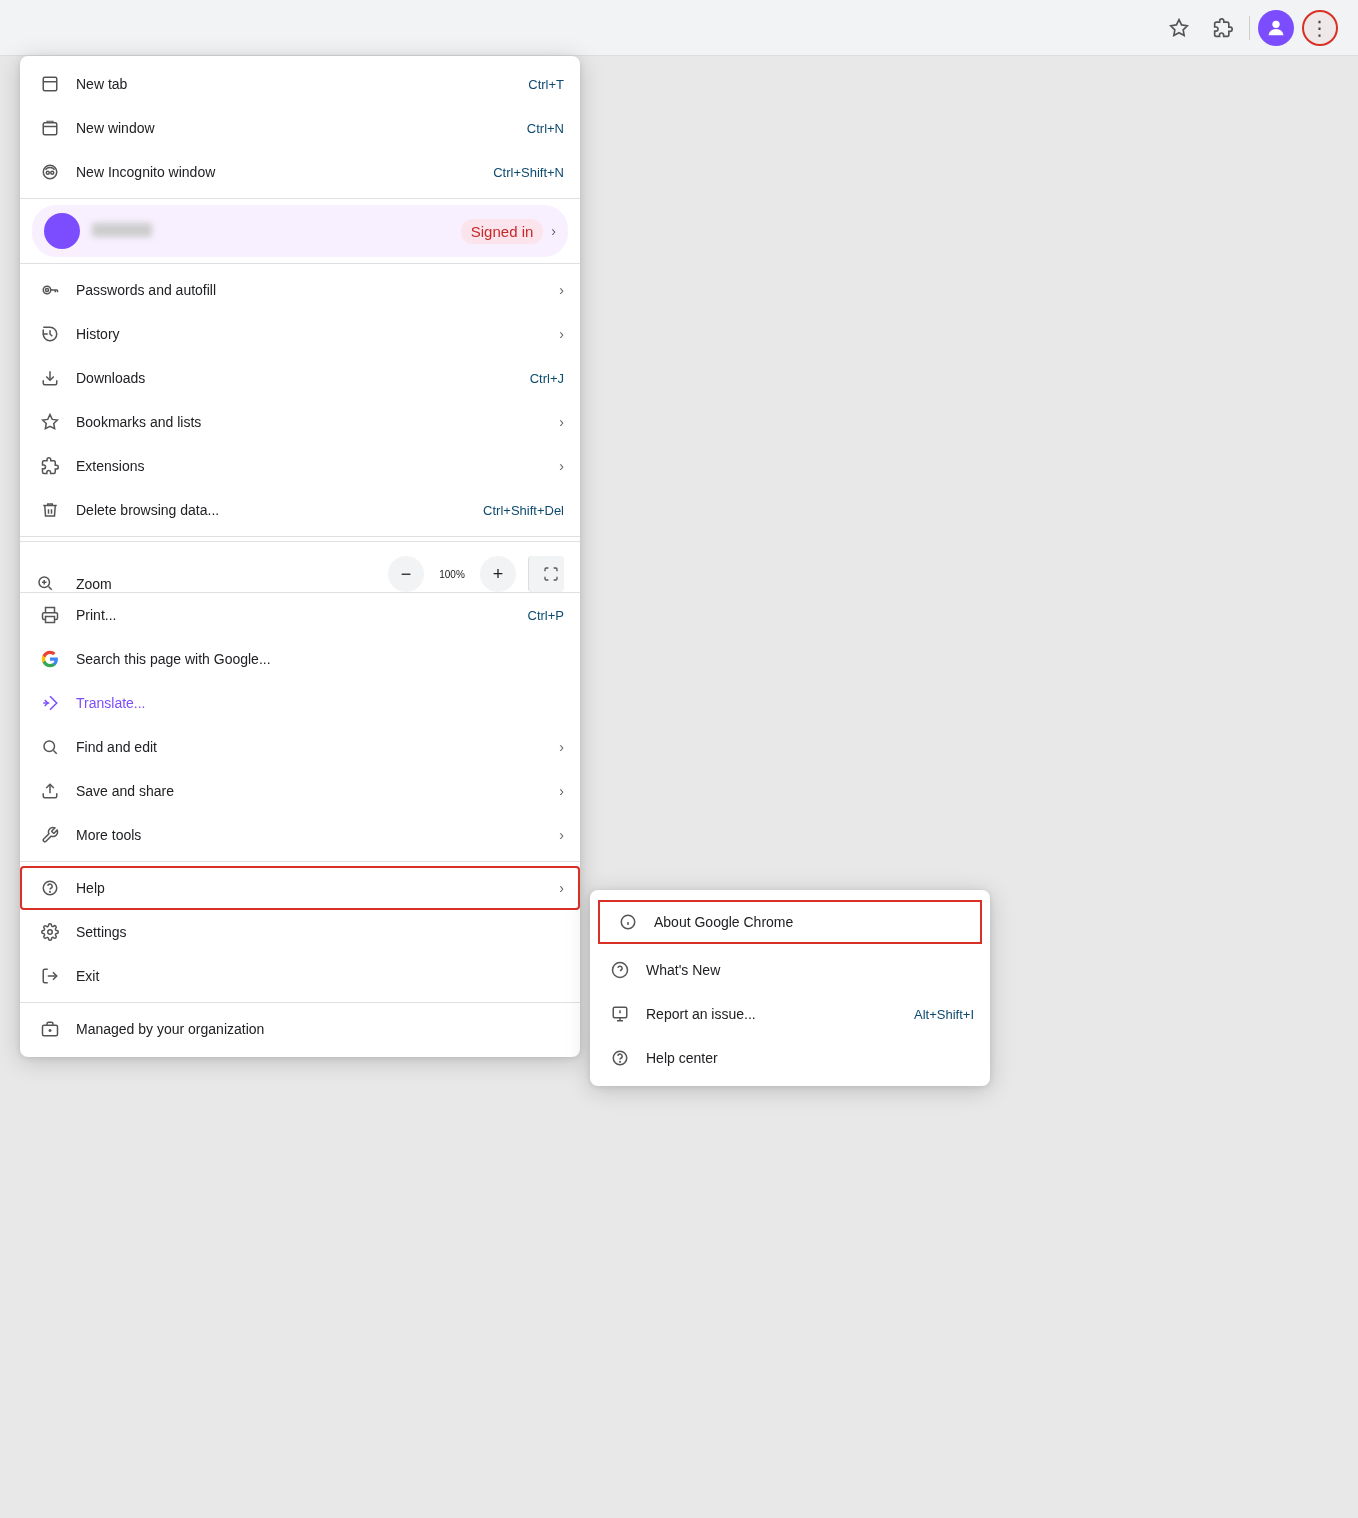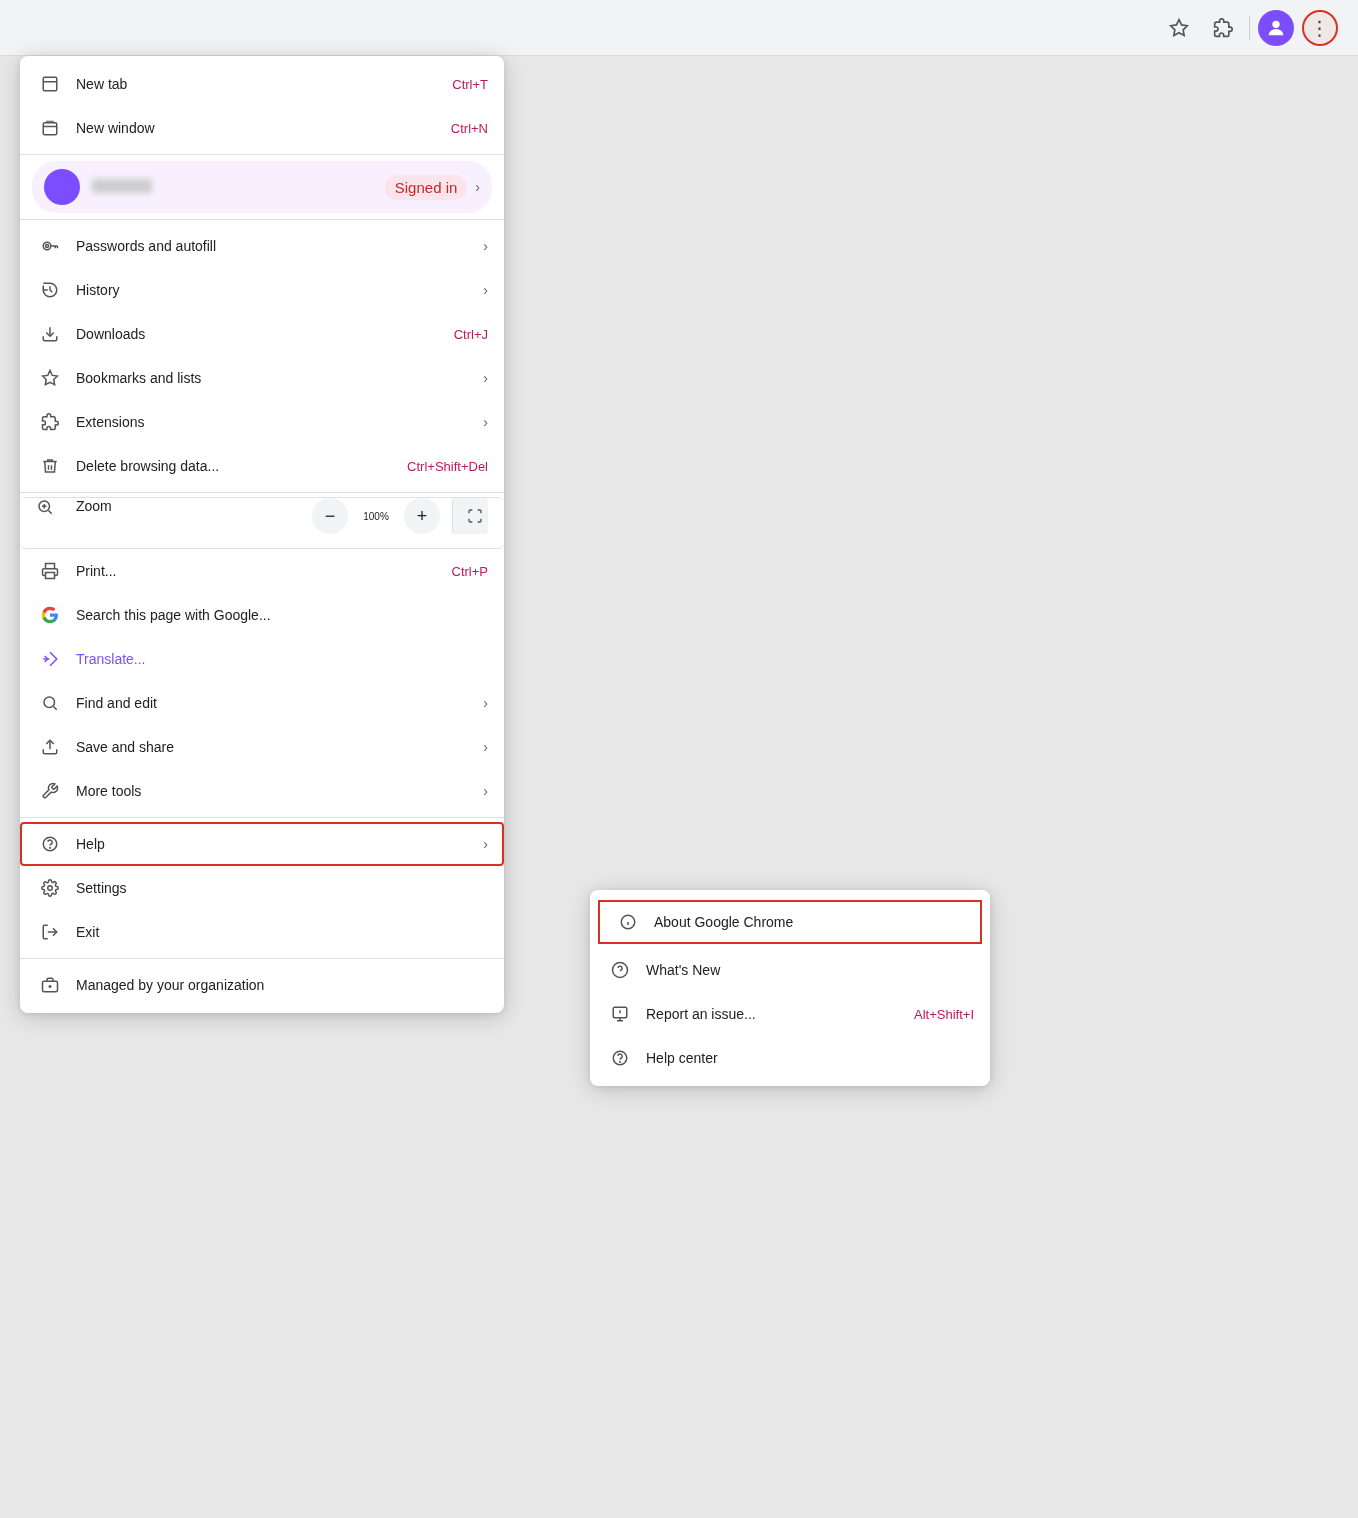--- a/index.html
+++ b/index.html
@@ -60,21 +60,21 @@
       position: absolute;
       top: 56px;
       left: 20px;
       z-index: 100;
     }
 
     .main-menu {
       background: white;
       border-radius: 8px;
       box-shadow: 0 4px 24px rgba(0,0,0,0.18), 0 1px 6px rgba(0,0,0,0.10);
-      width: 484px;
+      width: 560px;
       padding: 6px 0;
       font-size: 14px;
       color: #202124;
     }
 
     .menu-item {
       display: flex;
       align-items: center;
       padding: 0 16px;
       height: 44px;
@@ -97,21 +97,21 @@
       flex: 1;
       font-size: 14px;
       color: #202124;
     }
 
     .menu-item .item-label.purple {
       color: #7c4dff;
     }
 
     .menu-item .item-shortcut {
-      color: #be185d;
+      color: #0c4a6e;
       font-size: 13px;
       margin-left: auto;
     }
 
     .menu-item .item-arrow {
       color: #5f6368;
       font-size: 14px;
       margin-left: 8px;
     }
 
@@ -159,26 +159,25 @@
 
     .profile-row .row-arrow {
       color: #5f6368;
       margin-left: 8px;
       font-size: 14px;
     }
 
     
     .zoom-row {
       display: flex;
-      align-items: flex-start;
+      align-items: flex-end;
       padding: 0 16px;
       height: 52px;
       border-top: 1px solid #e0e0e0;
       border-bottom: 1px solid #e0e0e0;
-      border-radius: 6px;
     }
 
     .zoom-row .zoom-icon {
       width: 28px;
       min-width: 28px;
       color: #555;
       font-size: 16px;
       margin-right: 12px;
       display: flex;
       align-items: center;
@@ -315,20 +314,32 @@
         <svg width="18" height="18" viewBox="0 0 24 24" fill="none" stroke="#555" stroke-width="2">
           <rect x="3" y="5" width="18" height="16" rx="2"></rect>
           <line x1="3" y1="10" x2="21" y2="10"></line>
           <polyline points="8,5 8,3 16,3 16,5" stroke="#555" stroke-width="1.5" fill="none"></polyline>
         </svg>
       </div>
       <span class="item-label">New window</span>
       <span class="item-shortcut">Ctrl+N</span>
     </div>
 
+    <div class="menu-item">
+      <div class="item-icon">
+        <svg width="18" height="18" viewBox="0 0 24 24" fill="none" stroke="#555" stroke-width="2">
+          <path d="M12 3C7 3 3 7 3 12s4 9 9 9 9-4 9-9-4-9-9-9z"></path>
+          <circle cx="9" cy="13" r="2"></circle>
+          <circle cx="15" cy="13" r="2"></circle>
+          <path d="M6 9c1-2 2-3 6-3s5 1 6 3"></path>
+        </svg>
+      </div>
+      <span class="item-label">New Incognito window</span>
+      <span class="item-shortcut">Ctrl+Shift+N</span>
+    </div>
 
     <div class="menu-divider"></div>
 
     <div class="profile-row">
       <div class="profile-circle"></div>
       <div class="profile-name">
         <span class="blurred"></span>
       </div>
       <span class="signed-in-badge">Signed in</span>
       <span class="row-arrow">›</span>

